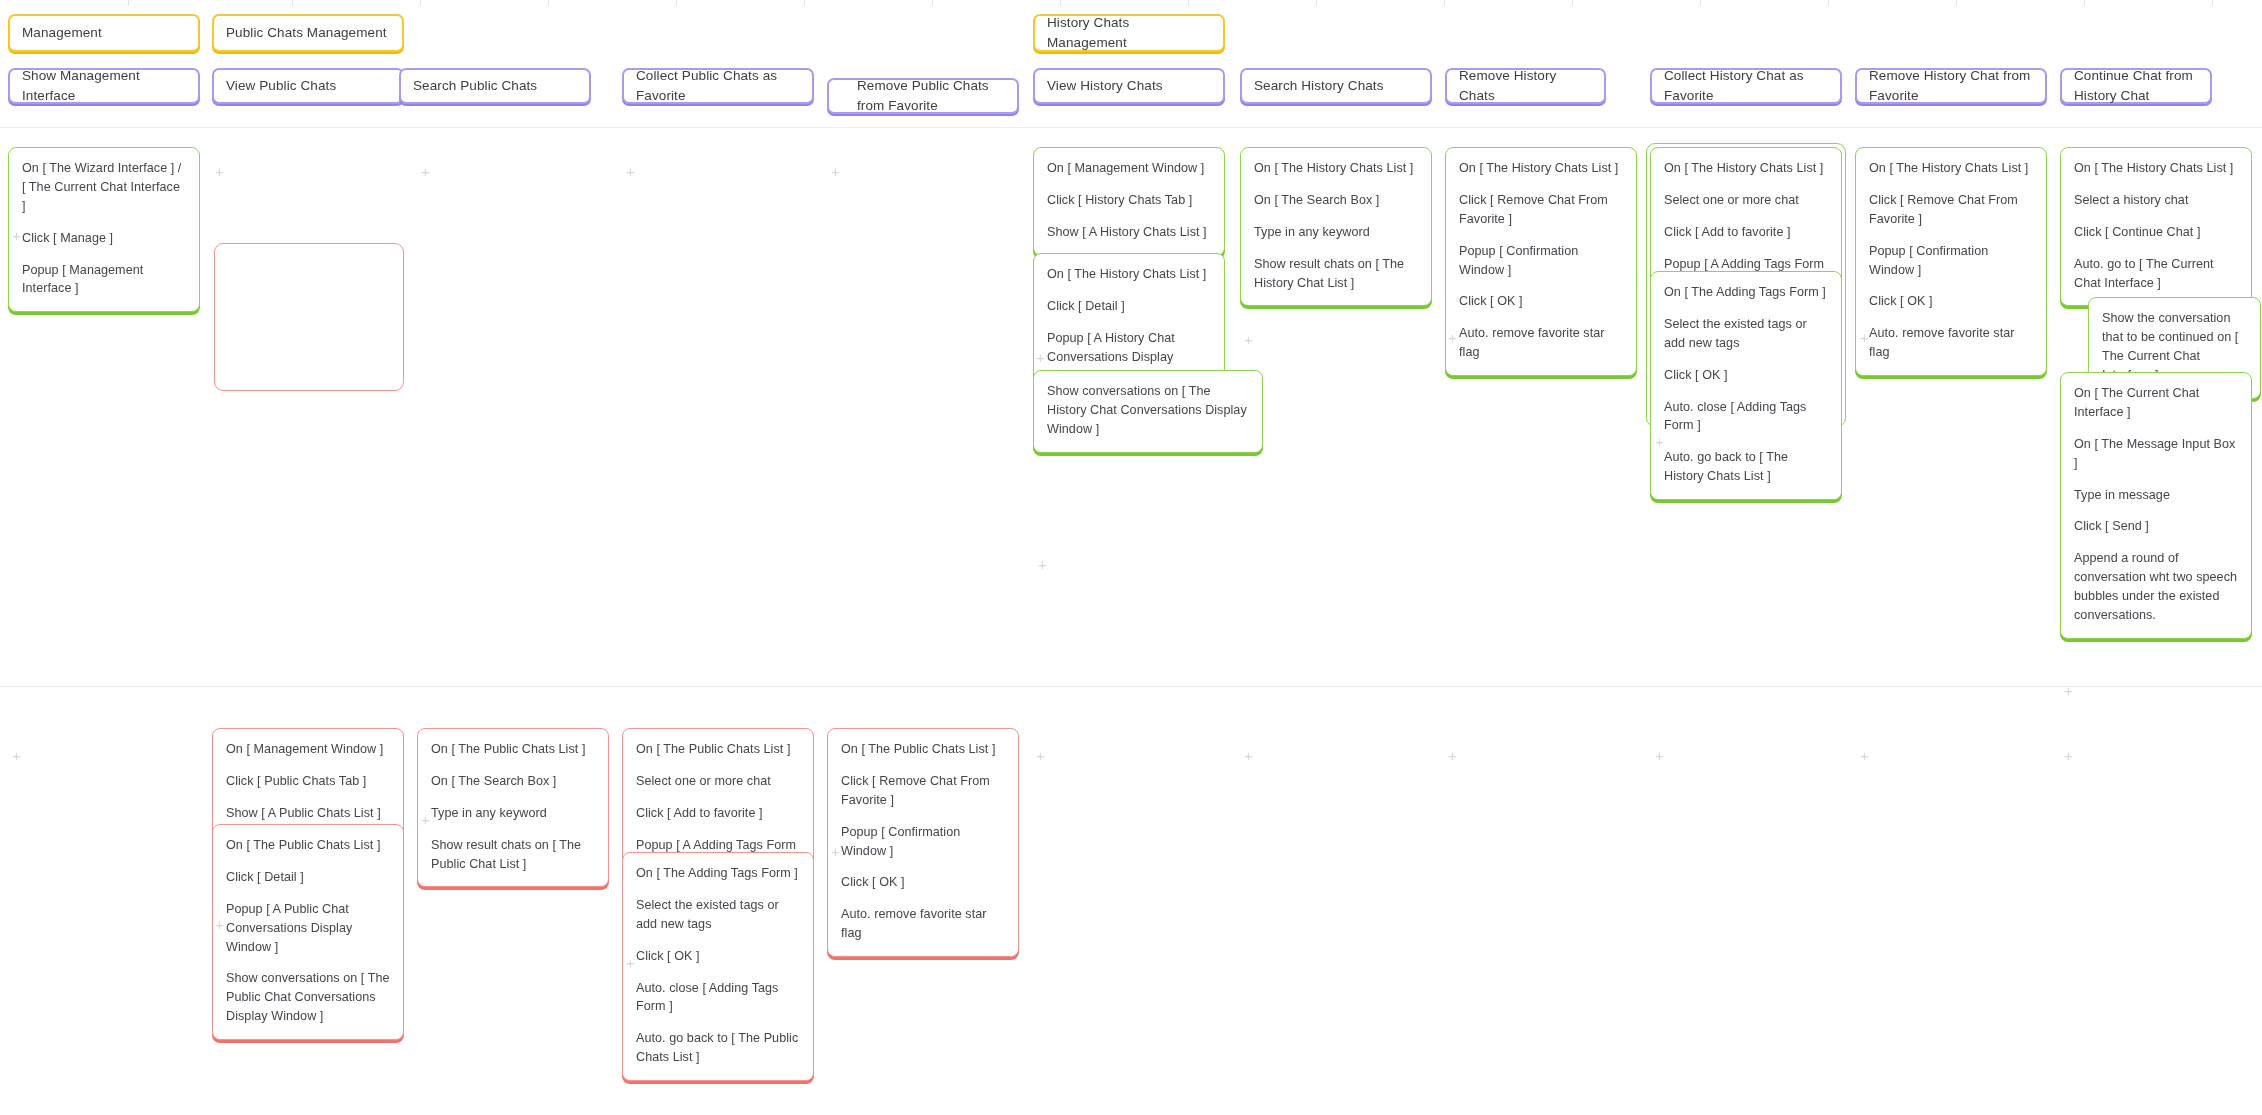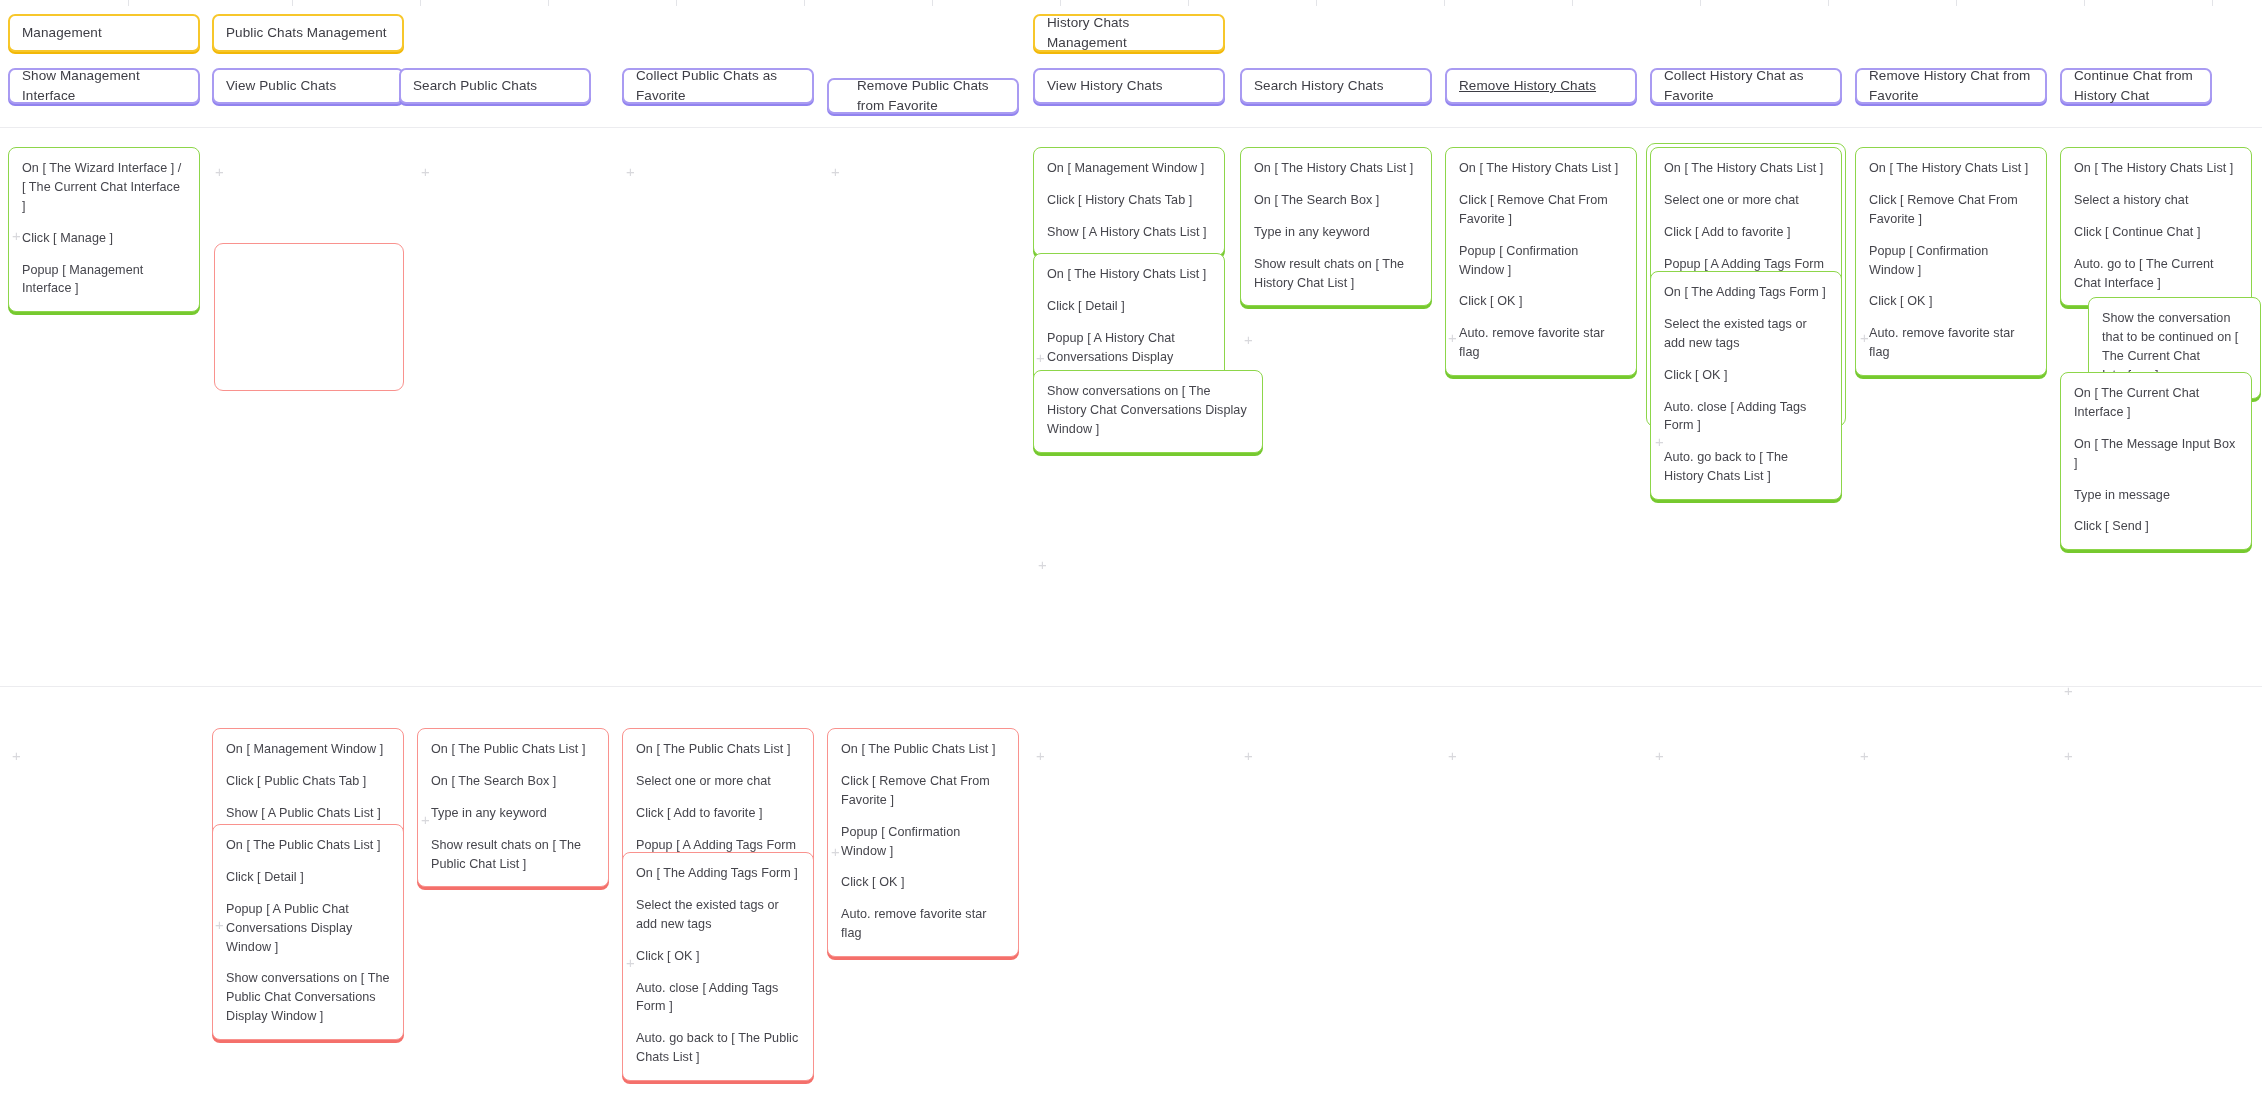--- a/index.html
+++ b/index.html
@@ -168,21 +168,21 @@
         </div>
         <div class="card feature" style="left: 827px; top: 72px; width: 192px; padding-left: 28px;">
           <span>Remove Public Chats from Favorite</span>
         </div>
         <div class="card feature" style="left: 1033px; top: 62px; width: 192px;">
           <span>View History Chats</span>
         </div>
         <div class="card feature" style="left: 1240px; top: 62px; width: 192px;">
           <span>Search History Chats</span>
         </div>
-        <div class="card feature" style="left: 1445px; top: 62px; width: 192px; text-decoration: underline;">
+        <div class="card feature" style="left: 1445px; top: 62px; width: 161px;">
           <span>Remove History Chats</span>
         </div>
         <div class="card feature" style="left: 1650px; top: 62px; width: 192px;">
           <span>Collect History Chat as Favorite</span>
         </div>
         <div class="card feature" style="left: 1855px; top: 62px; width: 192px;">
           <span>Remove History Chat from Favorite</span>
         </div>
         <div class="card feature" style="left: 2060px; top: 62px; width: 152px;">
           <span>Continue Chat from History Chat</span>
@@ -255,20 +255,21 @@
           <p>Auto. go to [ The Current Chat Interface ]</p>
         </div>
         <div class="story green" style="left: 2060px; top: 168px; width: 173px; margin-left: 28px;">
           <p>Show the conversation that to be continued on [ The Current Chat Interface ]</p>
         </div>
         <div class="story green" style="left: 2060px; top: 243px; width: 192px;">
           <p>On [ The Current Chat Interface ]</p>
           <p>On [ The Message Input Box ]</p>
           <p>Type in message</p>
           <p>Click [ Send ]</p>
+          <p>Append a round of conversation wht two speech bubbles under the existed conversations.</p>
         </div>
         <div class="story red" style="left: 212px; top: 599px; width: 192px;">
           <p>On [ Management Window ]</p>
           <p>Click [ Public Chats Tab ]</p>
           <p>Show [ A Public Chats List ]</p>
         </div>
         <div class="story red" style="left: 212px; top: 695px; width: 192px;">
           <p>On [ The Public Chats List ]</p>
           <p>Click [ Detail ]</p>
           <p>Popup [ A Public Chat Conversations Display Window ]</p>

